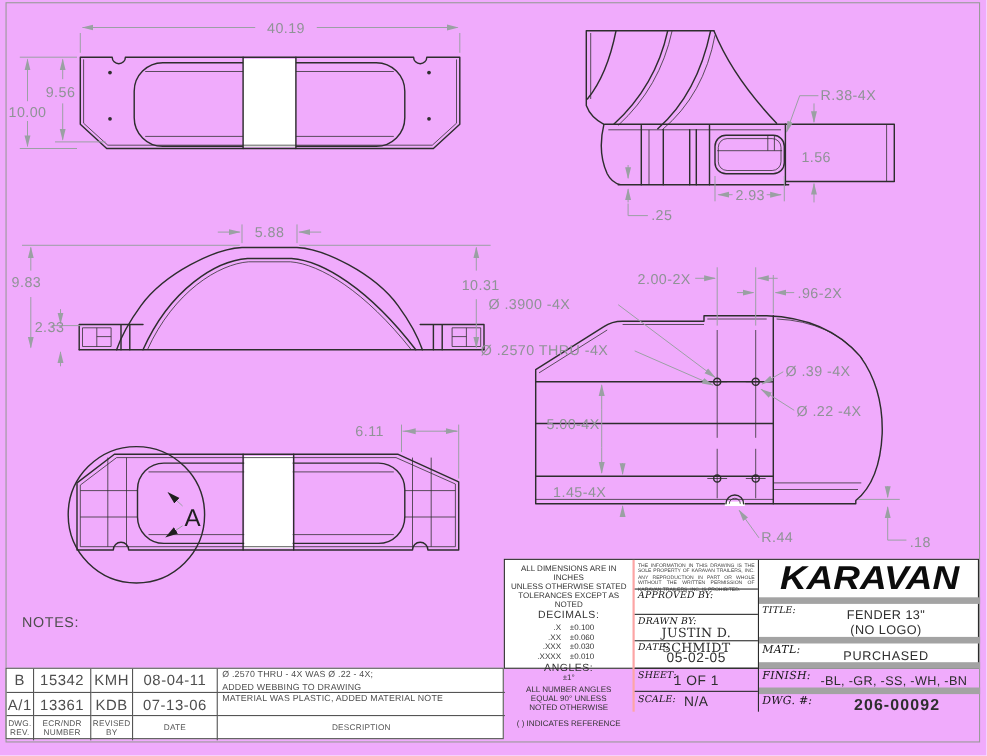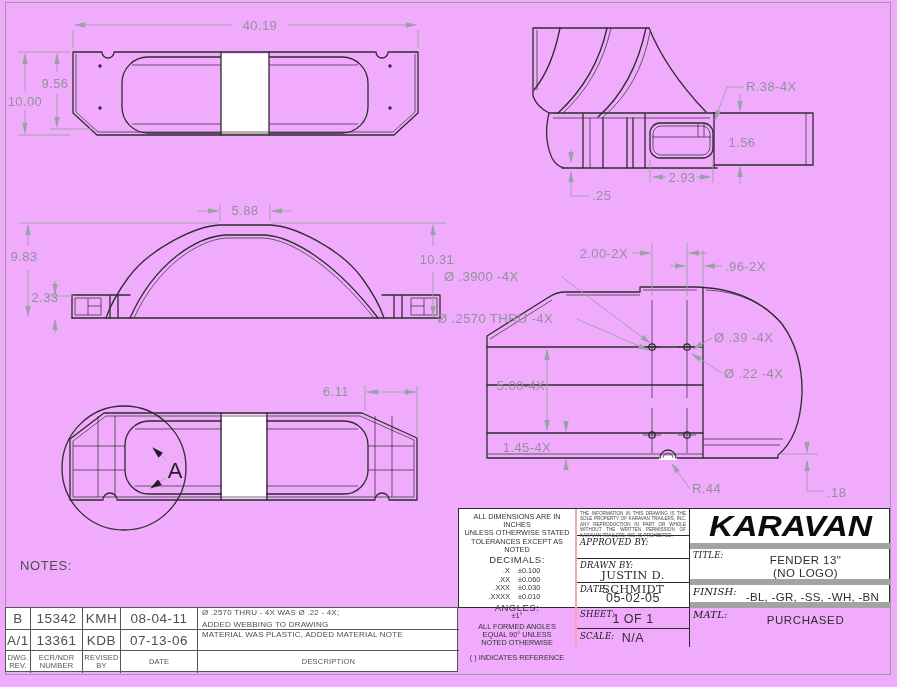--- a/index.html
+++ b/index.html
@@ -267,21 +267,21 @@
       <div class="tolrow">
           <span class="p">.XXX</span>
           <span class="t">±0.030</span>
         </div>
       <div class="tolrow">
           <span class="p">.XXXX</span>
           <span class="t">±0.010</span>
         </div>
       <div class="bold">ANGLES:</div>
       <div>±1°</div>
-      <div class="sp">ALL FORMED ANGLES</div>
+      <div class="sp">ALL NUMBER ANGLES</div>
       <div>EQUAL 90° UNLESS</div>
       <div>NOTED OTHERWISE</div>
       <div class="sp" style="margin-top:6px">( )  INDICATES REFERENCE</div>
     </div>
 
     <div class="mid">
       <div class="legal">THE INFORMATION IN THIS DRAWING IS THE SOLE PROPERTY OF KARAVAN TRAILERS, INC. ANY REPRODUCTION IN PART OR WHOLE WITHOUT THE WRITTEN PERMISSION OF KARAVAN TRAILERS, INC. IS PROHIBITED.</div>
       <div class="mrow" style="height:23px">
         <span class="script">APPROVED BY:</span>
       </div>
@@ -306,22 +306,26 @@
     <div class="rightb">
       <div class="logo">KARAVAN</div>
       <div class="rrow" style="height:36px">
         <span class="script">TITLE:</span>
         <div class="rval" style="top:5px;font-size:11.5px;line-height:13px;letter-spacing:.4px">
           <div>FENDER 13"</div>
           <div>(NO LOGO)</div>
         </div>
       </div>
       <div class="rrow" style="height:23px">
+        <span class="script" style="font-size:10px">MATL:</span>
+        <div class="rval" style="top:6px;font-size:11.5px;letter-spacing:.6px">PURCHASED</div>
+      </div>
+      <div class="rrow" style="height:23px">
         <span class="script" style="font-size:10px">FINISH:</span>
         <div class="rval" style="top:6px;font-size:11.5px;letter-spacing:.3px;left:44px">-BL, -GR, -SS, -WH, -BN</div>
       </div>
-      <div class="rrow" style="height:23px">
-        <span class="script" style="font-size:10px">MATL:</span>
-        <div class="rval" style="top:6px;font-size:11.5px;letter-spacing:.6px">PURCHASED</div>
+      <div class="rrow" style="height:20px">
+        <span class="script" style="font-size:10px">DWG. #:</span>
+        <div class="rval" style="top:2px;font-size:14.5px;font-weight:bold;letter-spacing:1px;left:50px">206-00092</div>
       </div>
     </div>
   </div>
 </div>
 
 </body></html>

